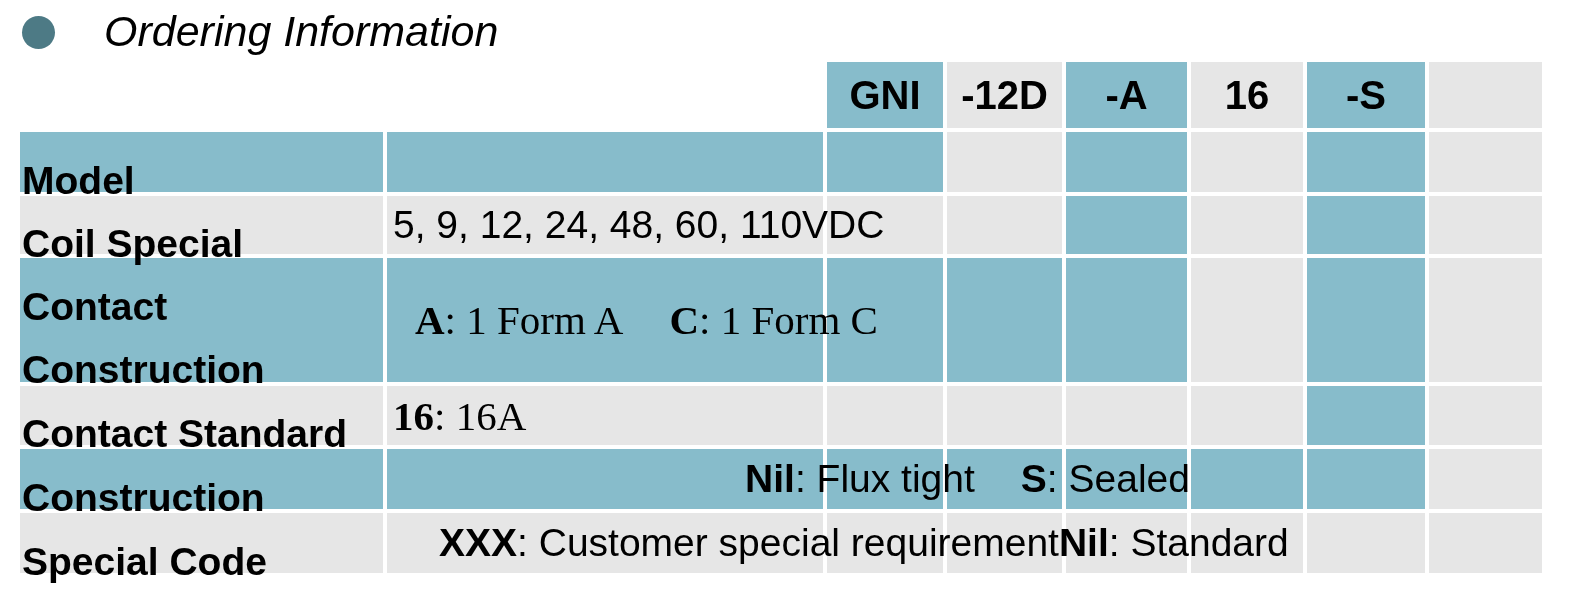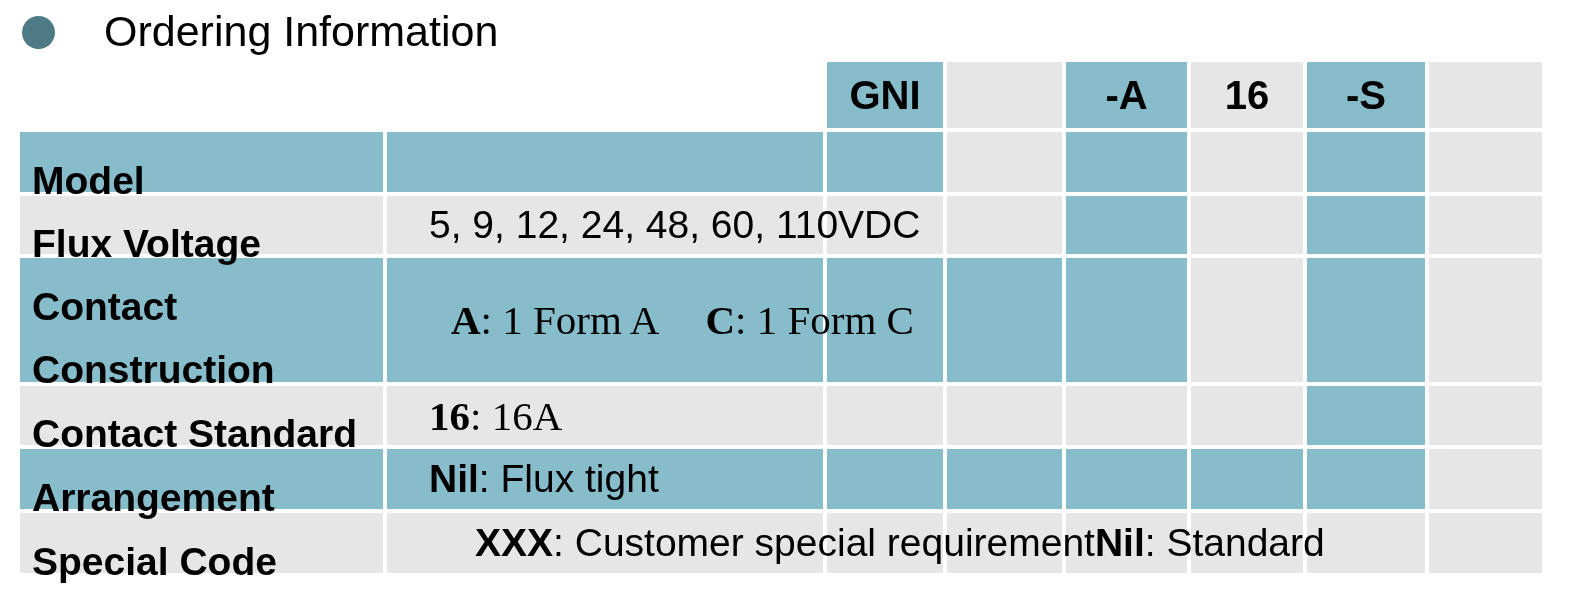--- a/index.html
+++ b/index.html
@@ -19,20 +19,21 @@
     border-radius:50%;
     background:var(--bullet,#4D7A85);
   }
   .title{
     position:absolute;
     left:104px; top:7px;
     font-size:43px;
     font-weight:400;
     letter-spacing:0px;
     white-space:nowrap;
+    font-style:italic;
   }
   #grid{
     position:absolute;
     left:20px; top:62px;
     display:grid;
     grid-template-columns:363px 436px 116px 115px 121px 112px 118px 113px;
     grid-template-rows:66px 60px 58px 124px 59px 60px 60px;
     gap:4px;
   }
   .cell{z-index:1;}
@@ -44,34 +45,33 @@
     align-items:center;
     justify-content:center;
     font-weight:bold;
     font-size:40px;
     white-space:nowrap;
   }
   .label{
     z-index:2;
     display:flex;
     align-items:center;
-    padding-left:12px;
+    padding-left:2px;
     font-weight:bold;
     font-size:39px;
     line-height:63px;
     margin-top:36px;
   }
   .value{
     z-index:2;
     display:flex;
     align-items:center;
     padding-left:6px;
     font-size:39px;
     white-space:nowrap;
-    margin-left:36px;
   }
   .value.serif{
     font-family:"Liberation Serif",serif;
     font-size:41px;
   }
   .value .part b{font-weight:bold;}
   .value .part.gap{margin-left:46px;}
 </style>
 </head>
 <body>
@@ -128,40 +128,42 @@
       <div class="cell gray" style="grid-area: 6 / 8;"></div>
       <div class="cell gray" style="grid-area: 7 / 1;"></div>
       <div class="cell gray" style="grid-area: 7 / 2;"></div>
       <div class="cell gray" style="grid-area: 7 / 3;"></div>
       <div class="cell gray" style="grid-area: 7 / 4;"></div>
       <div class="cell gray" style="grid-area: 7 / 5;"></div>
       <div class="cell gray" style="grid-area: 7 / 6;"></div>
       <div class="cell gray" style="grid-area: 7 / 7;"></div>
       <div class="cell gray" style="grid-area: 7 / 8;"></div>
       <div class="code" style="grid-area: 1 / 3;">GNI</div>
+      <div class="code" style="grid-area: 1 / 4;">-12D</div>
       <div class="code" style="grid-area: 1 / 5;">-A</div>
       <div class="code" style="grid-area: 1 / 6;">16</div>
       <div class="code" style="grid-area: 1 / 7;">-S</div>
       <div class="label" style="grid-area: 2 / 1;">Model</div>
-      <div class="label" style="grid-area: 3 / 1;">Flux Voltage</div>
+      <div class="label" style="grid-area: 3 / 1;">Coil Special</div>
       <div class="value sans" style="grid-area: 3 / 2 / auto / 9;">
         <span class="part">5, 9, 12, 24, 48, 60, 110VDC</span>
       </div>
       <div class="label" style="grid-area: 4 / 1;">Contact Construction</div>
       <div class="value serif" style="grid-area: 4 / 2 / auto / 9; padding-left: 28px;">
         <span class="part"><b>A</b>: 1 Form A</span>
         <span class="part gap"><b>C</b>: 1 Form C</span>
       </div>
       <div class="label" style="grid-area: 5 / 1;">Contact Standard</div>
       <div class="value serif" style="grid-area: 5 / 2 / auto / 9;">
         <span class="part"><b>16</b>: 16A</span>
       </div>
-      <div class="label" style="grid-area: 6 / 1;">Arrangement</div>
-      <div class="value sans" style="grid-area: 6 / 2 / auto / 9;">
+      <div class="label" style="grid-area: 6 / 1;">Construction</div>
+      <div class="value sans" style="grid-area: 6 / 2 / auto / 9; justify-content: center;">
         <span class="part"><b>Nil</b>: Flux tight</span>
+        <span class="part gap"><b>S</b>: Sealed</span>
       </div>
       <div class="label" style="grid-area: 7 / 1;">Special Code</div>
       <div class="value sans" style="grid-area: 7 / 2 / auto / 9;">
         <span class="part gap"><b>XXX</b>: Customer special requirement</span>
         <span class="part"><b>Nil</b>: Standard</span>
       </div>
     </div>
 </div>
 
 </body></html>

